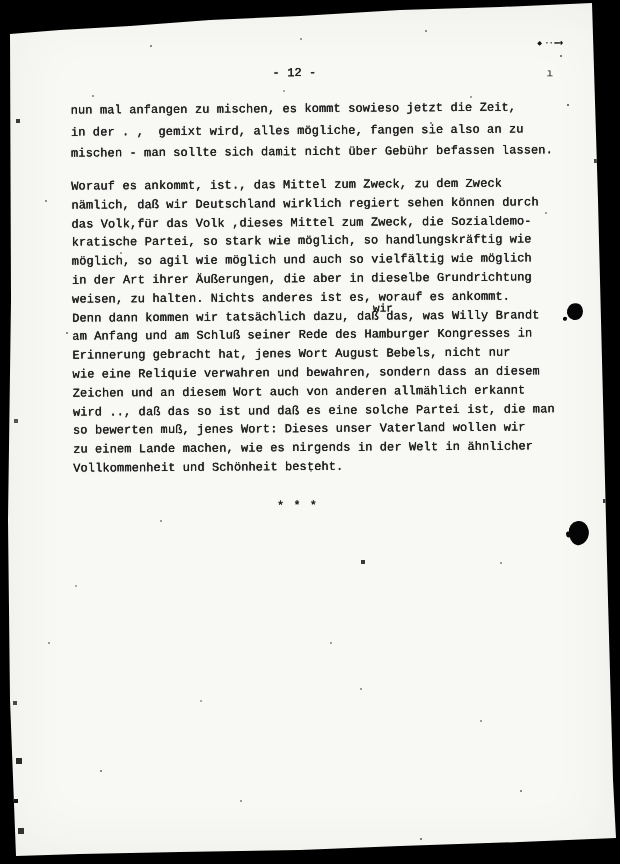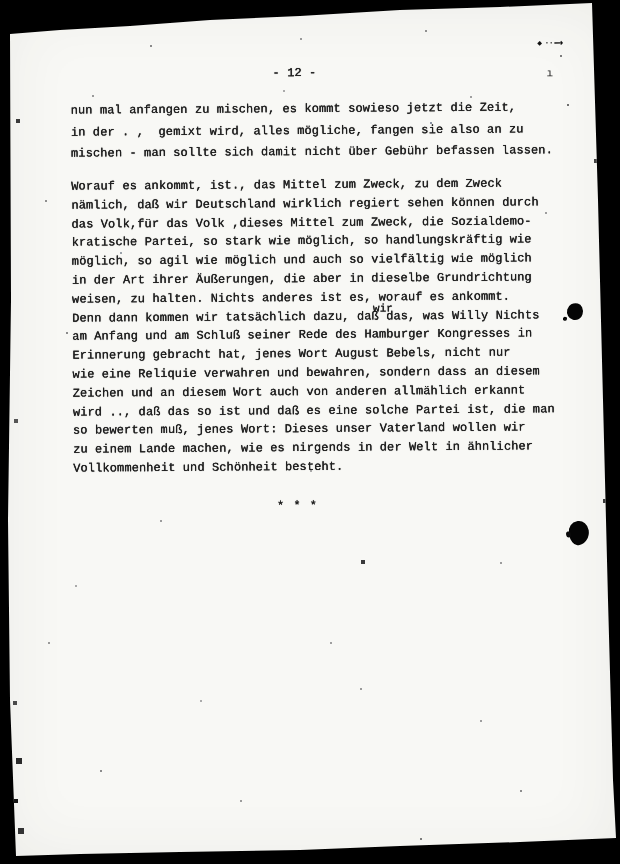--- a/index.html
+++ b/index.html
@@ -86,21 +86,21 @@
 
     <div id="para2">
       <div class="tline">Worauf es ankommt, ist., das Mittel zum Zweck, zu dem Zweck</div>
       <div class="tline">nämlich, daß wir Deutschland wirklich regiert sehen können durch</div>
       <div class="tline">das Volk,für das Volk ,dieses Mittel zum Zweck, die Sozialdemo-</div>
       <div class="tline">kratische Partei, so stark wie möglich, so handlungskräftig wie</div>
       <div class="tline">möglich, so agil wie möglich und auch so vielfältig wie möglich</div>
       <div class="tline">in der Art ihrer Äußerungen, die aber in dieselbe Grundrichtung</div>
       <div class="tline">weisen, zu halten. Nichts anderes ist es, worauf es ankommt.</div>
 
-      <div class="tline"><span>Denn dann kommen wir tatsächlich dazu, daß </span><span class="anchor"><span class="sup tline">wir</span><span>das</span></span><span>, was Willy Nichts</span></div>
+      <div class="tline"><span>Denn dann kommen wir tatsächlich dazu, daß </span><span class="anchor"><span class="sup tline">wir</span><span>das</span></span><span>, was Willy Brandt</span></div>
 
       <div class="tline">am Anfang und am Schluß seiner Rede des Hamburger Kongresses in</div>
       <div class="tline">Erinnerung gebracht hat, jenes Wort August Bebels, nicht nur</div>
       <div class="tline">wie eine Reliquie verwahren und bewahren, sondern dass an diesem</div>
       <div class="tline">Zeichen und an diesem Wort auch von anderen allmählich erkannt</div>
       <div class="tline">wird .., daß das so ist und daß es eine solche Partei ist, die man</div>
       <div class="tline">so bewerten muß, jenes Wort: Dieses unser Vaterland wollen wir</div>
       <div class="tline">zu einem Lande machen, wie es nirgends in der Welt in ähnlicher</div>
       <div class="tline">Vollkommenheit und Schönheit besteht.</div>
     </div>

